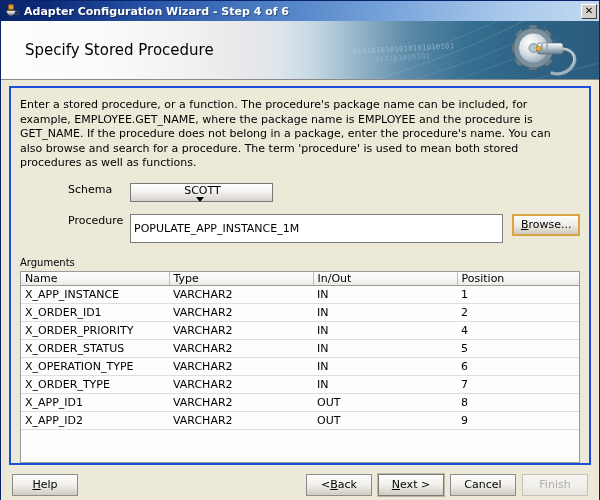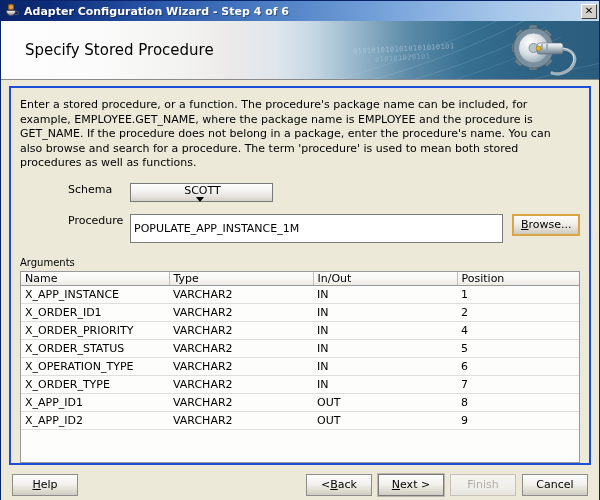--- a/index.html
+++ b/index.html
@@ -480,17 +480,17 @@
     <div class="spacer"></div>
     <button class="btn">
         <span>&lt; </span>
         <span class="u">B</span>
         <span>ack</span>
       </button>
     <button class="btn default">
         <span class="u">N</span>
         <span>ext &gt;</span>
       </button>
+    <button class="btn">Cancel</button>
     <button class="btn disabled">Finish</button>
-    <button class="btn">Cancel</button>
   </div>
 
 </div>
 
 </body></html>

